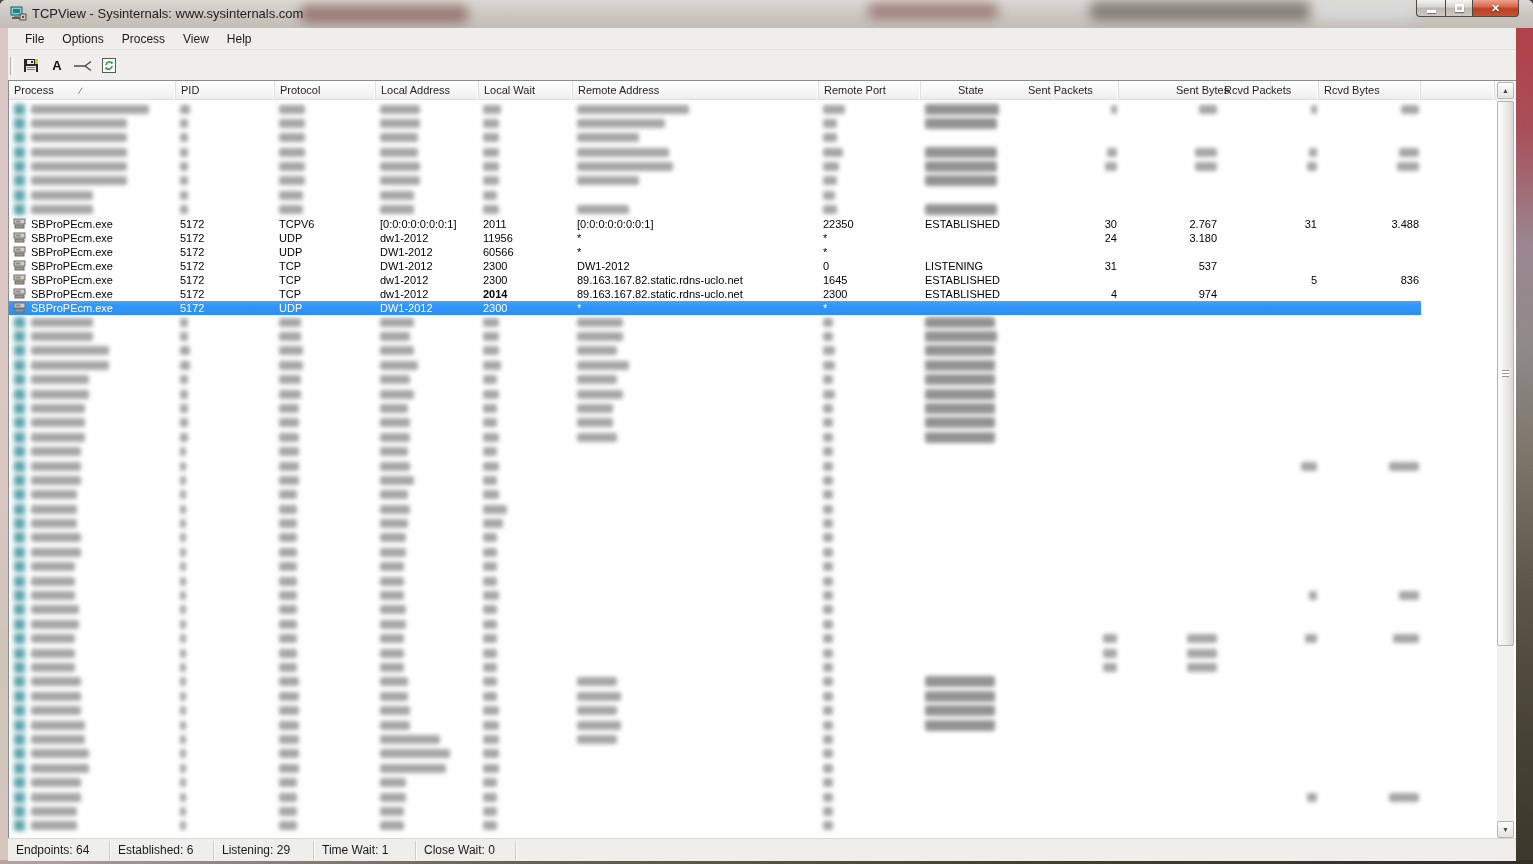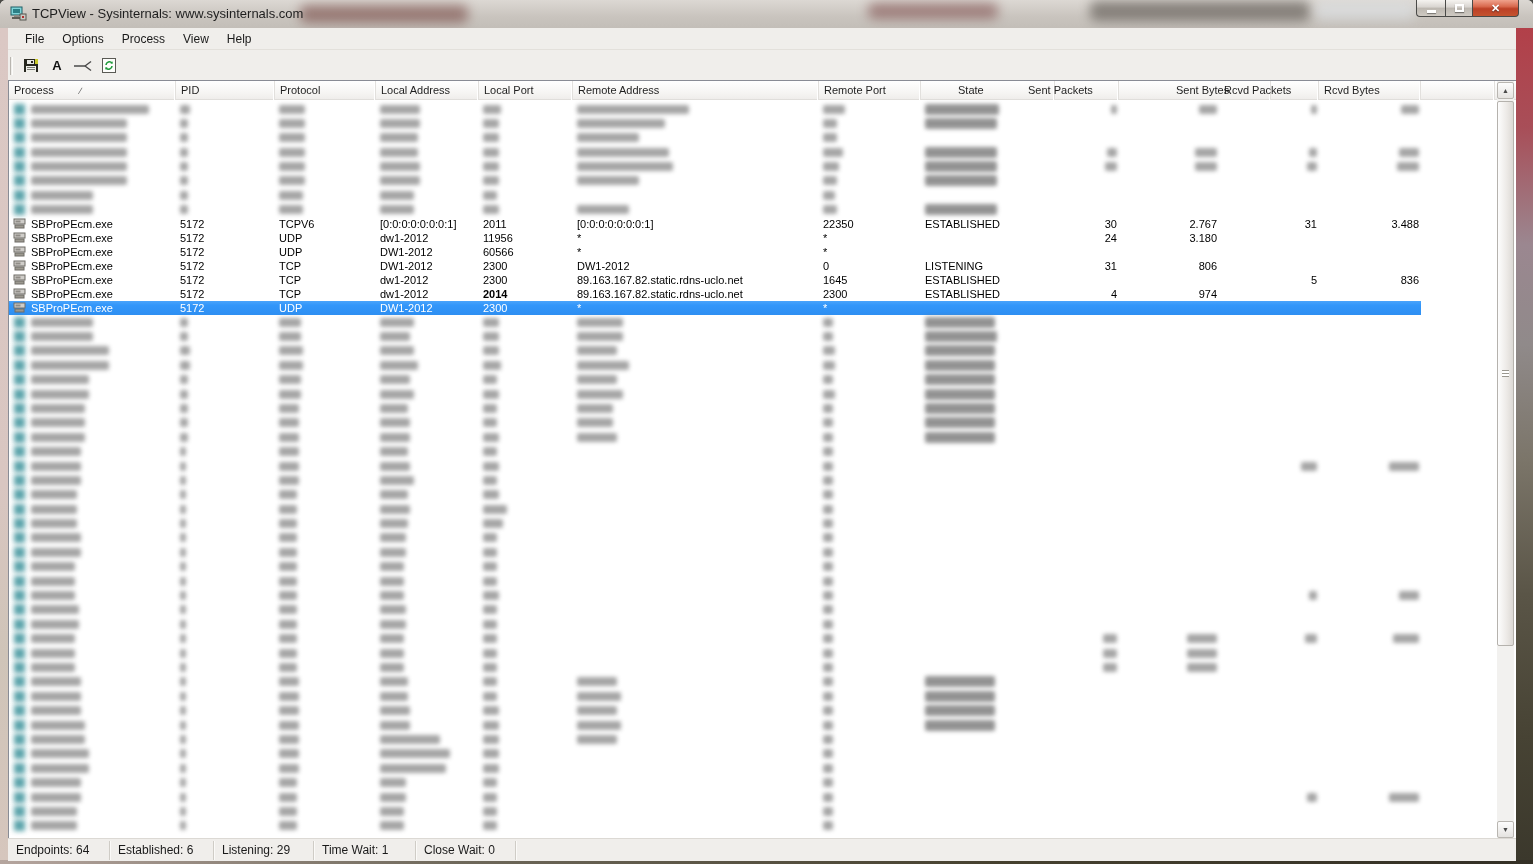--- a/index.html
+++ b/index.html
@@ -162,21 +162,21 @@
       </svg>
     </div>
   </div>
 
   <div id="list">
     <div id="header-row">
         <div class="hcell" style="left: 0px; width: 167px;">Process<span class="sort-ind">∕</span></div>
         <div class="hcell" style="left: 167px; width: 99px;">PID</div>
         <div class="hcell" style="left: 266px; width: 101px;">Protocol</div>
         <div class="hcell" style="left: 367px; width: 103px;">Local Address</div>
-        <div class="hcell" style="left: 470px; width: 94px;">Local Port</div>
+        <div class="hcell" style="left: 470px; width: 94px;">Local Wait</div>
         <div class="hcell" style="left: 564px; width: 246px;">Remote Address</div>
         <div class="hcell" style="left: 810px; width: 102px;">Remote Port</div>
         <div class="hcell" style="left: 944px; width: 102px;">State</div>
         <div class="hcell" style="left: 1014px; width: 96px;">Sent Packets</div>
         <div class="hcell" style="left: 1162px; width: 100px;">Sent Bytes</div>
         <div class="hcell" style="left: 1210px; width: 100px;">Rcvd Packets</div>
         <div class="hcell" style="left: 1310px; width: 102px;">Rcvd Bytes</div>
         <div class="hcell" style="left: 1412px; width: 74px;"></div>
       </div>
     <div id="rows">
@@ -334,21 +334,21 @@
             </svg></span>
           <div class="cell" style="left: 22px;">SBProPEcm.exe</div>
           <div class="cell" style="left: 171px;">5172</div>
           <div class="cell" style="left: 270px;">TCP</div>
           <div class="cell" style="left: 371px;">DW1-2012</div>
           <div class="cell" style="left: 474px;">2300</div>
           <div class="cell" style="left: 568px;">DW1-2012</div>
           <div class="cell" style="left: 814px;">0</div>
           <div class="cell" style="left: 916px;">LISTENING</div>
           <div class="cell num" style="right: 378px;">31</div>
-          <div class="cell num" style="right: 278px;">806</div>
+          <div class="cell num" style="right: 278px;">537</div>
         </div>
         <div class="row">
           <span class="icon"><svg width="13" height="11" viewBox="0 0 13 11">
               <rect x="1" y="1" width="11" height="5" fill="#cfcdc9" stroke="#6f6c66"></rect>
               <rect x="2.5" y="2.5" width="5" height="2" fill="#8f8c86"></rect>
               <rect x="2" y="7" width="9" height="3" fill="#9b988f" stroke="#6f6c66"></rect>
             </svg></span>
           <div class="cell" style="left: 22px;">SBProPEcm.exe</div>
           <div class="cell" style="left: 171px;">5172</div>
           <div class="cell" style="left: 270px;">TCP</div>

